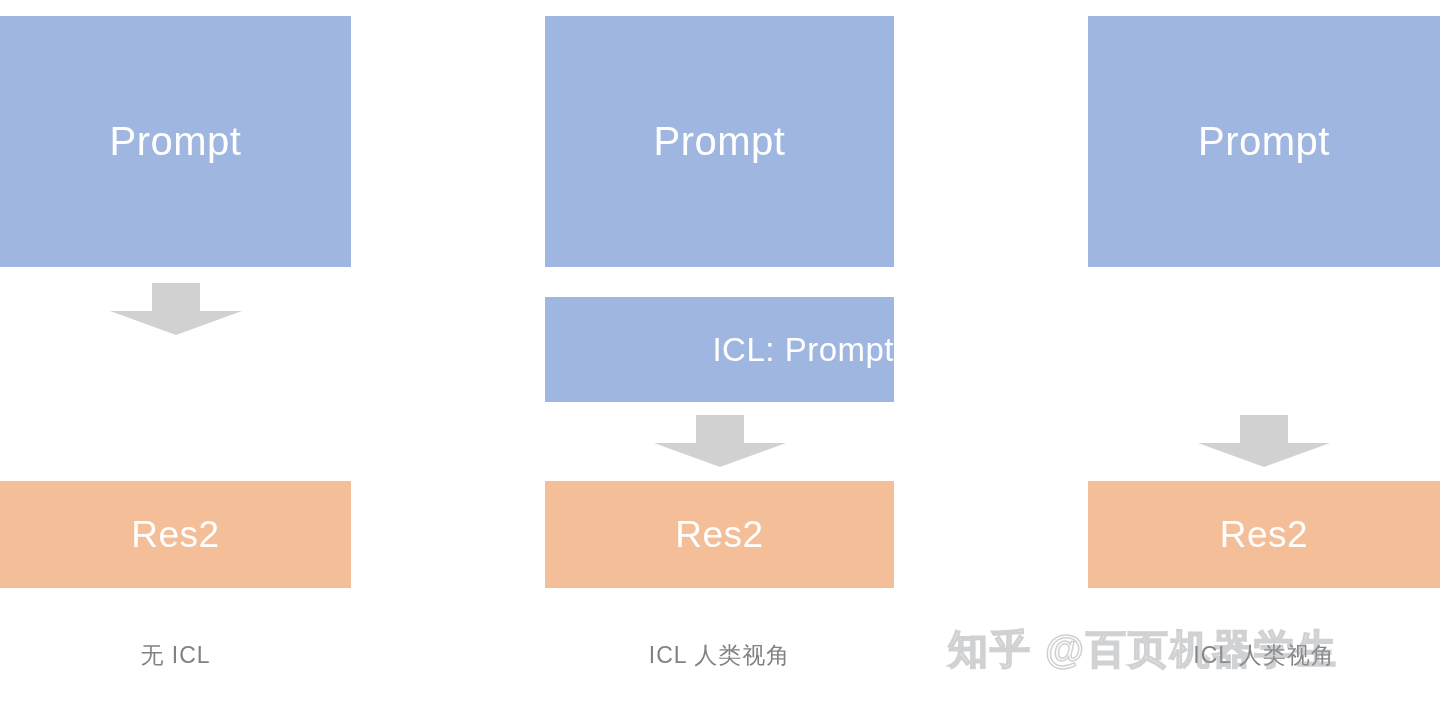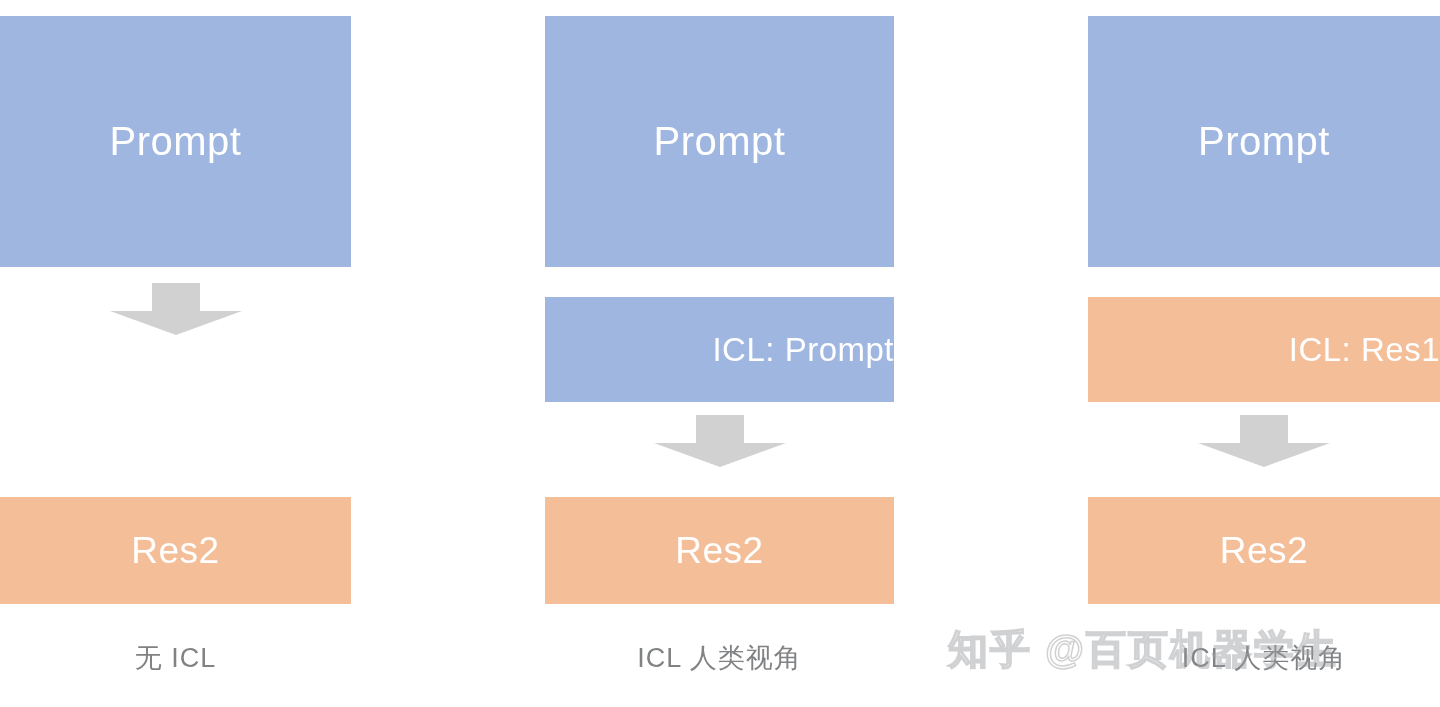--- a/index.html
+++ b/index.html
@@ -59,42 +59,41 @@
   .res1-box {
     top: 332px;
     height: 106px;
     font-size: 37px;
   }
   
   .res2-box {
     top: 465px;
     height: 107px;
     font-size: 37px;
-    margin-top: 16px;
   }
 
   
   .arrow {
     position: absolute;
     width: 132px;
     height: 52px;
     left: 50%;
     transform: translateX(-50%);
   }
   .arrow-c1 { top: 267px; }
   .arrow-c23 { top: 399px; }
   .arrow svg { display: block; width: 100%; height: 100%; }
 
   
   .caption {
     position: absolute;
     top: 624px;
     width: 100%;
     text-align: center;
-    font-size: 27px;
+    font-size: 23px;
     color: #808284;
     letter-spacing: 1px;
     white-space: nowrap;
   }
 
   
   .watermark {
     position: absolute;
     left: 948px;
     top: 622px;
@@ -156,23 +155,20 @@
 
     <div class="caption">ICL 人类视角</div>
   </div>
 
   <div class="column col-3">
 
     <div class="box box-blue prompt-box">
       <span>Prompt</span>
     </div>
 
-    <div class="box box-orange icl-box">
-      <span>ICL: Res1</span>
-    </div>
 
     <div class="arrow arrow-c23">
       <svg viewBox="0 0 132 52" preserveAspectRatio="none" aria-hidden="true">
         <polygon points="42,0 90,0 90,28 132,28 66,52 0,28 42,28" fill="#D1D1D1"></polygon>
       </svg>
     </div>
 
     <div class="box box-orange res2-box">
       <span>Res2</span>
     </div>

